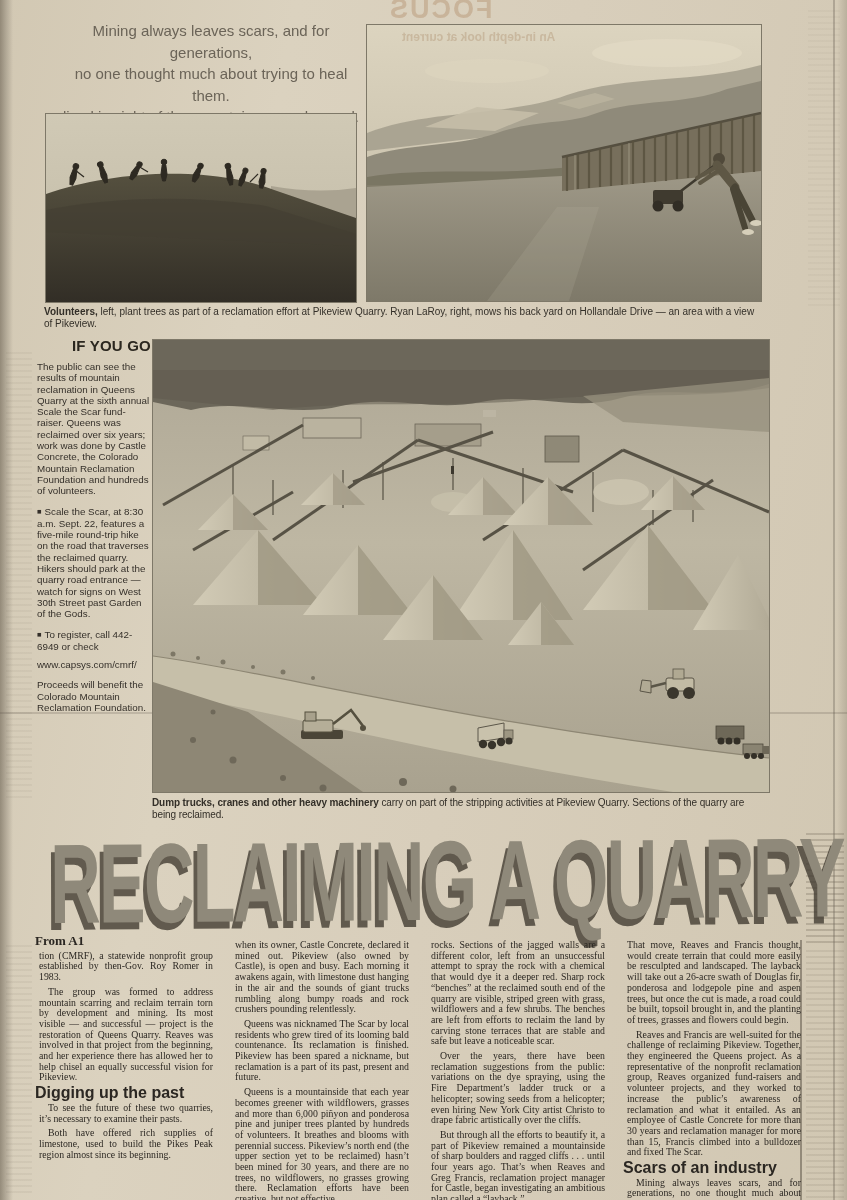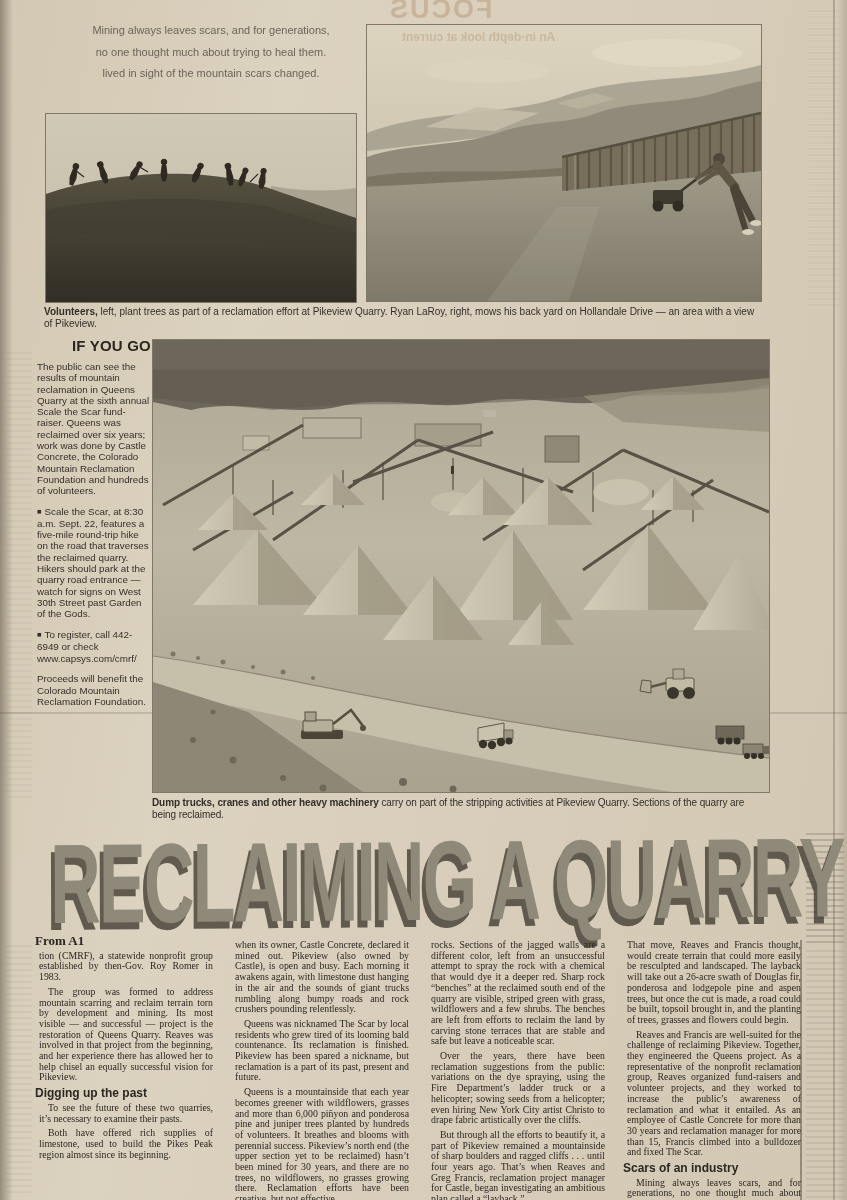--- a/index.html
+++ b/index.html
@@ -20,21 +20,21 @@
   .bleed-l2{left:6px;top:945px;width:26px;height:250px;opacity:.16;}
   .bleed-r1{left:806px;top:833px;width:38px;height:110px;opacity:.55;}
   .bleed-r2{left:806px;top:950px;width:38px;height:248px;opacity:.25;}
   .bleed-r3{left:808px;top:10px;width:32px;height:300px;opacity:.10;}
   .focus-bleed{left:388px;top:-6px;font-size:27px;font-weight:bold;letter-spacing:2px;
     color:rgba(173,134,96,.38);transform:scaleX(-1);z-index:5;}
   .focus-sub{left:402px;top:30px;font-size:12px;font-weight:bold;
     color:rgba(160,122,86,.30);transform:scaleX(-1);z-index:5;}
   
   .pull-quote{left:56px;top:20px;width:310px;text-align:center;
-    font-size:11px;line-height:21.5px;color:#6b6458;}
+    font-size:15px;line-height:21.5px;color:#6b6458;}
   
   .photo{border:1px solid #7e7868;background:#bcb5a3;overflow:hidden;}
   .photo-left{left:45px;top:113px;width:310px;height:188px;}
   .photo-right{left:366px;top:24px;width:394px;height:276px;}
   .photo-main{left:152px;top:339px;width:616px;height:452px;}
   .photo svg{display:block;width:100%;height:100%;}
   
   .caption{font-size:10px;line-height:12px;color:#332f28;}
   .cap-top{left:44px;top:306px;width:720px;}
   .cap-main{left:152px;top:797px;width:618px;letter-spacing:-.1px;}
@@ -51,21 +51,21 @@
     transform:scaleX(.62) rotate(-.3deg);transform-origin:left top;
     text-shadow:-6px 7px 0 rgba(66,60,50,.8);}
   
   .col{top:936px;width:182px;height:266px;overflow:hidden;
     font-family:"Liberation Serif",serif;font-size:9.8px;line-height:10.7px;
     text-align:justify;color:#2b2722;}
   .c1{left:35px;} .c2{left:231px;} .c3{left:427px;} .c4{left:623px;}
   .col p{margin:4px;}
   .col p.ind{text-indent:9px;}
   .fromline{font-family:Liberation Serif, serif;font-weight:bold;font-size:13px;margin-bottom:2px;}
-  .col h3{font-family:"Liberation Sans",sans-serif;font-size:12px;font-weight:bold;margin:5px 0 2px 0;color:#2b2722;}
+  .col h3{font-family:"Liberation Sans",sans-serif;font-size:16px;font-weight:bold;margin:5px 0 2px 0;color:#2b2722;}
 </style>
 </head>
 <body>
 
 <div id="page">
 
   <div class="abs edge-left"></div>
   <div class="abs edge-right"></div>
   <div class="abs right-rule"></div>
   <div class="abs right-rule2"></div>
@@ -188,21 +188,21 @@
   </div>
 
   <div class="abs caption cap-top">
     <b>Volunteers,</b><span> left, plant trees as part of a reclamation effort at Pikeview Quarry. Ryan LaRoy, right, mows his back yard on Hollandale Drive — an area with a view of Pikeview.</span>
   </div>
 
   <div class="abs iyg">
     <h2>IF YOU GO</h2>
     <p>The public can see the results of mountain reclamation in Queens Quarry at the sixth annual Scale the Scar fund-raiser.  Queens was reclaimed over six years; work was done by Castle Concrete, the Colorado Mountain Reclamation Foundation and hundreds of volunteers.</p>
     <p><span class="bullet">■</span><span>Scale the Scar, at 8:30 a.m. Sept. 22, features a five-mile round-trip hike on the road that traverses the reclaimed quarry. Hikers should park at the quarry road entrance  — watch for signs on West 30th Street past Garden of the Gods.</span></p>
-    <p style="margin-bottom:1px;"><span class="bullet">■</span><span>To register, call 442-6949 or check</span></p>
+    <p style="margin-bottom:7px;"><span class="bullet">■</span><span>To register, call 442-6949 or check</span></p>
     <p>www.capsys.com/cmrf/</p>
     <p>Proceeds will benefit the Colorado Mountain Reclamation Foundation.</p>
   </div>
 
   <div class="abs photo photo-main">
     <svg viewBox="0 0 616 452" preserveAspectRatio="none">
       <defs>
         <linearGradient id="qbg" x1="0" y1="0" x2="0" y2="1">
           <stop offset="0" stop-color="#aea795"></stop>
             <stop offset=".45" stop-color="#beb7a3"></stop>

